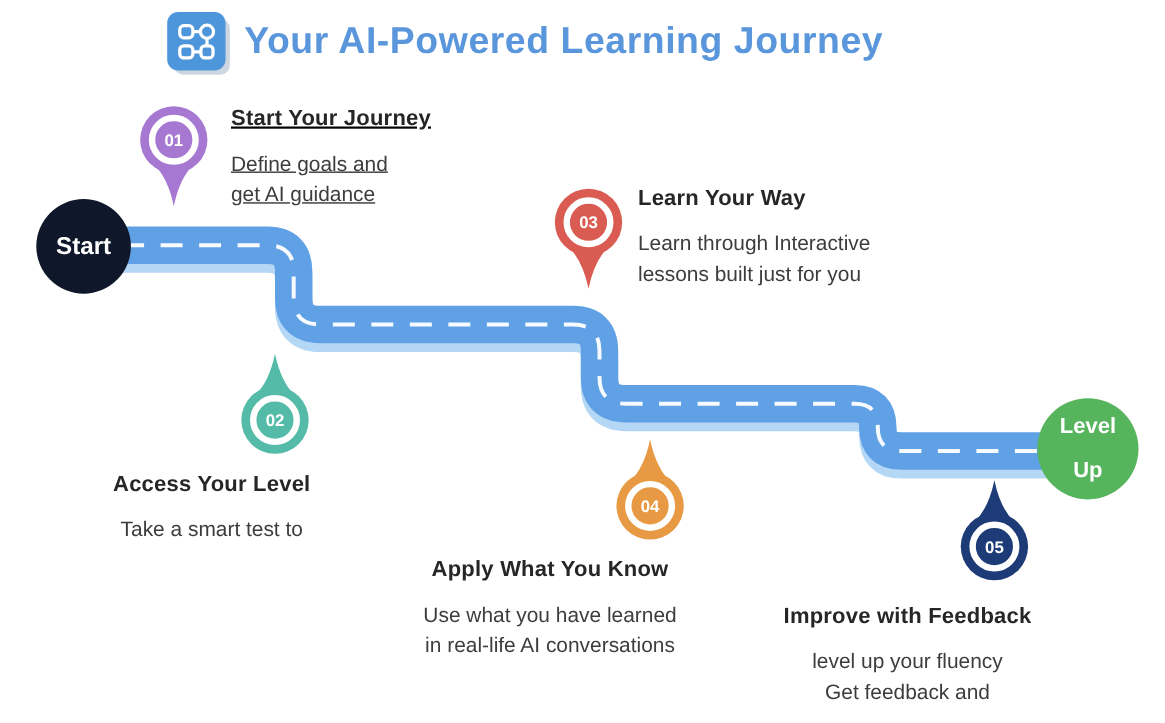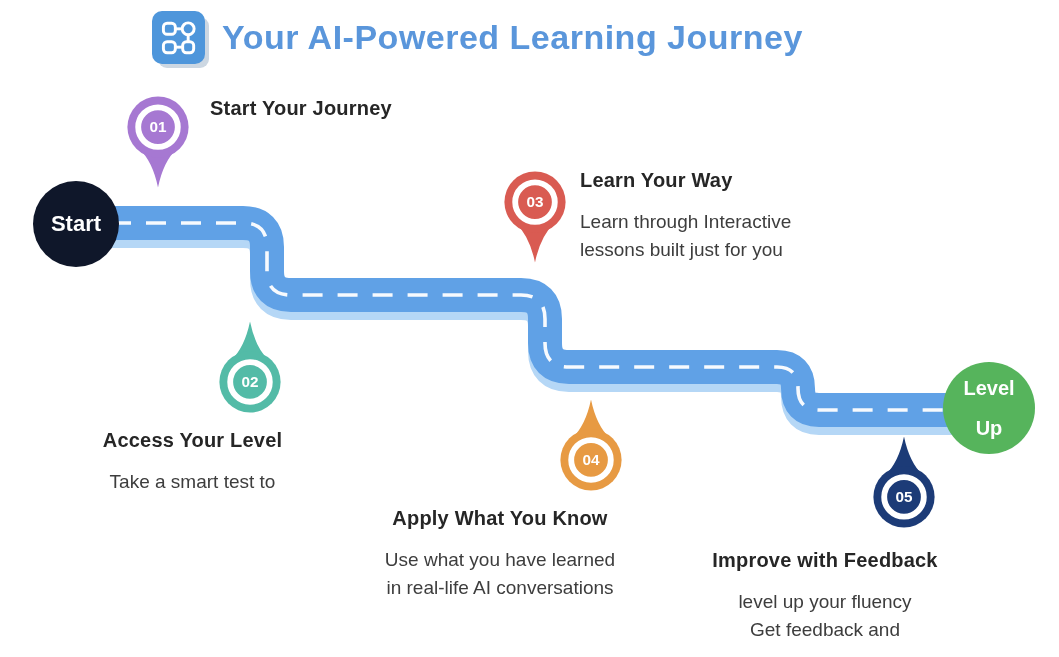--- a/index.html
+++ b/index.html
@@ -38,21 +38,21 @@
   .pin text{font-family:"Liberation Sans",sans-serif;font-weight:bold;}
   .pin-01{left:122px;top:91px;}
   .pin-02{left:214px;top:317px;}
   .pin-03{left:499px;top:166px;}
   .pin-04{left:555px;top:395px;}
   .pin-05{left:868px;top:432px;}
   
   .step-text{position:absolute;z-index:5;}
   .step-title{font-size:20px;font-weight:bold;color:#262626;letter-spacing:.2px;}
   .step-desc{margin-top:16px;font-size:19px;line-height:28px;color:#3d3d3d;}
-  .block-1{left:210px;top:97px;text-align:left;}
+  .block-1{left:210px;top:97px;text-align:left;text-decoration:underline;}
   .block-2{left:40px;top:429px;width:305px;text-align:center;}
   .block-3{left:580px;top:169px;text-align:left;}
   .block-4{left:345px;top:507px;width:310px;text-align:center;}
   .block-5{left:695px;top:549px;width:260px;text-align:center;}
 </style>
 </head>
 <body>
 
 <div class="canvas">
 
@@ -133,20 +133,24 @@
         <path d="M19 48 Q34 34 40 5 Q46 34 61 48 Z"></path>
         <circle cx="40" cy="72" r="34"></circle>
         <circle cx="40" cy="72" r="22" fill="none" stroke="#ffffff" stroke-width="6.5"></circle>
         <text x="40" y="78" text-anchor="middle" font-size="17" fill="#ffffff">05</text>
       </g>
     </svg>
   </div>
 
   <div class="step-text block-1">
     <div class="step-title">Start Your Journey</div>
+    <div class="step-desc">
+      <div>Define goals and</div>
+      <div>get AI guidance</div>
+    </div>
   </div>
 
   <div class="step-text block-2">
     <div class="step-title">Access Your Level</div>
     <div class="step-desc">
       <div>Take a smart test to</div>
     </div>
   </div>
 
   <div class="step-text block-3">

